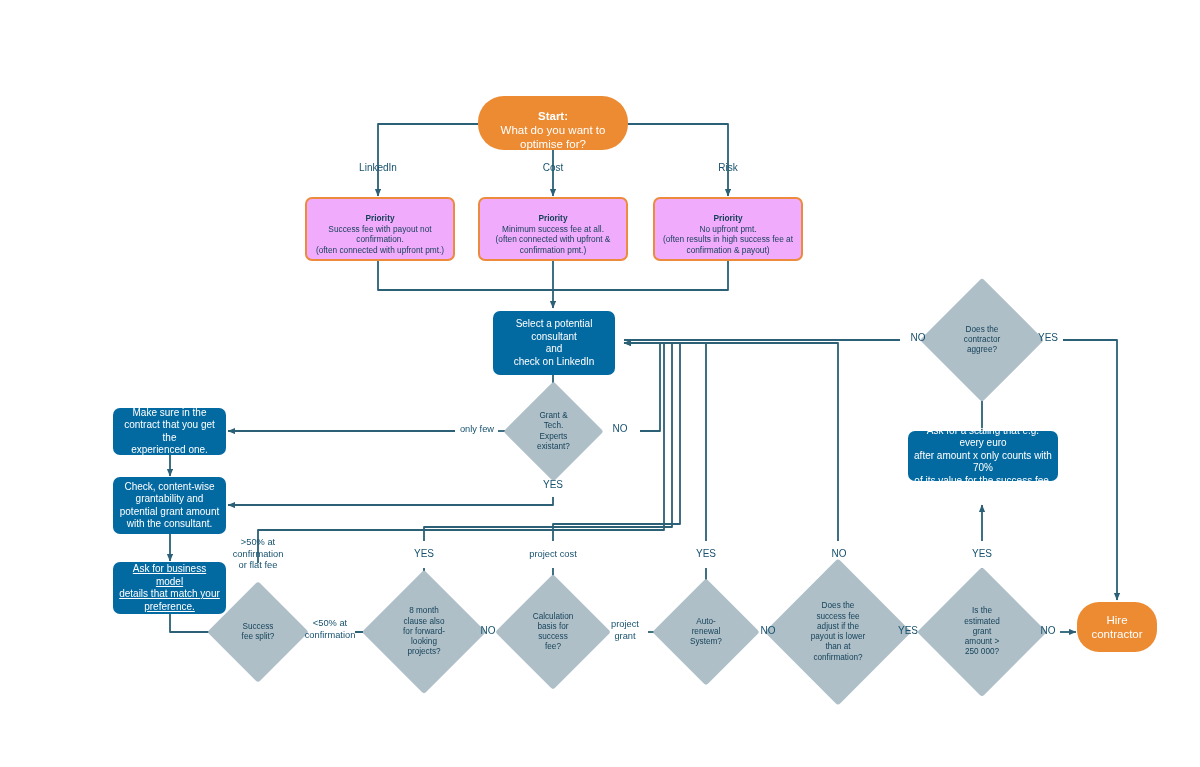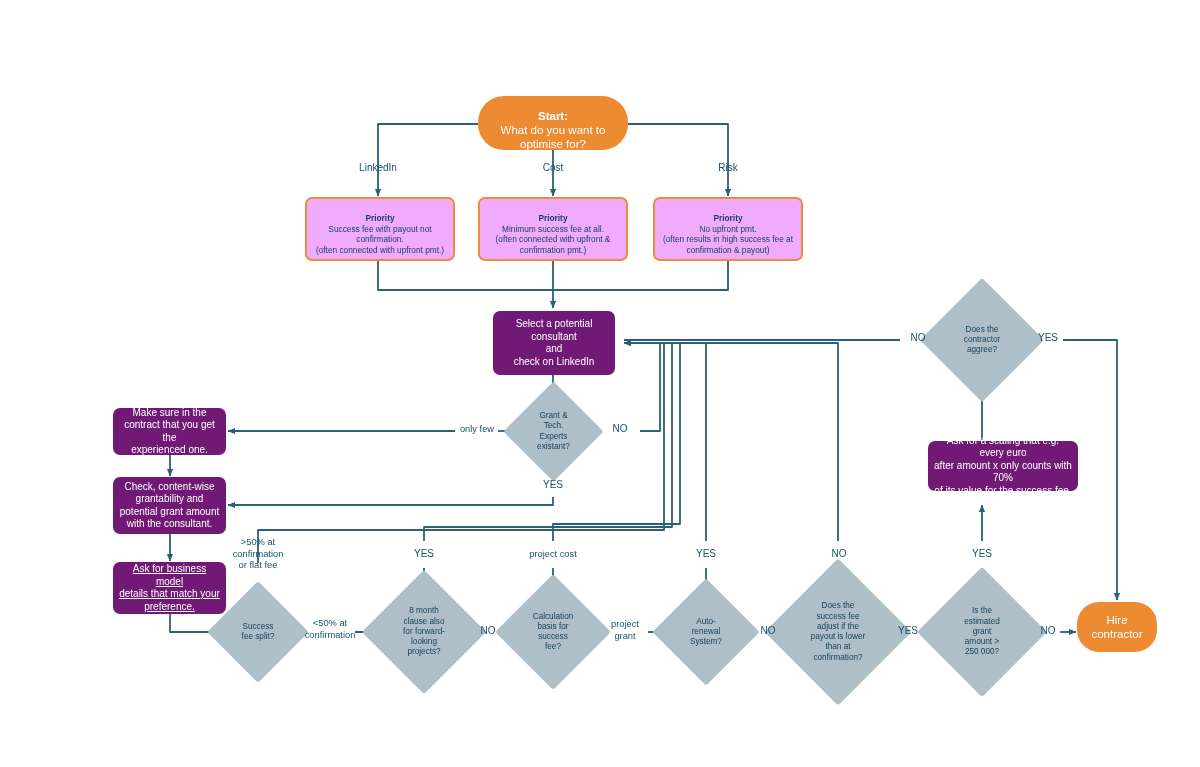--- a/index.html
+++ b/index.html
@@ -45,21 +45,21 @@
   .n-terminal {
     background: #ed8b33;
     border-radius: 26px;
     color: #ffffff;
   }
   .n-terminal .txt { font-size: 11.5px; }
   .n-terminal .lead { font-weight: bold; display: block; }
 
   
   .n-process {
-    background: #701a75;
+    background: #0369a1;
     border-radius: 7px;
     color: #ffffff;
   }
   .n-process .txt { font-size: 10px; }
 
   
   .n-priority {
     background: #f0abfc;
     border: 2px solid #ec8b3c;
     border-radius: 7px;
@@ -288,21 +288,21 @@
 
   <div class="node n-decision" style="left:936px; top:586px; width:92px; height:92px;">
     <div class="diamond"></div>
     <div class="txt">Is the
 estimated
 grant
 amount &gt;
 250 000?</div>
   </div>
 
-  <div class="node n-process" style="left:908px; top:441px; width:150px; height:50px;margin-left:20px;">
+  <div class="node n-process" style="left:908px; top:431px; width:150px; height:50px;">
     <div class="txt">Ask for a scaling that e.g. every euro
 after amount x only counts with 70%
 of its value for the success fee.</div>
   </div>
 
   <div class="node n-decision" style="left:938px; top:296px; width:88px; height:88px;">
     <div class="diamond"></div>
     <div class="txt">Does the
 contractor
 aggree?</div>

